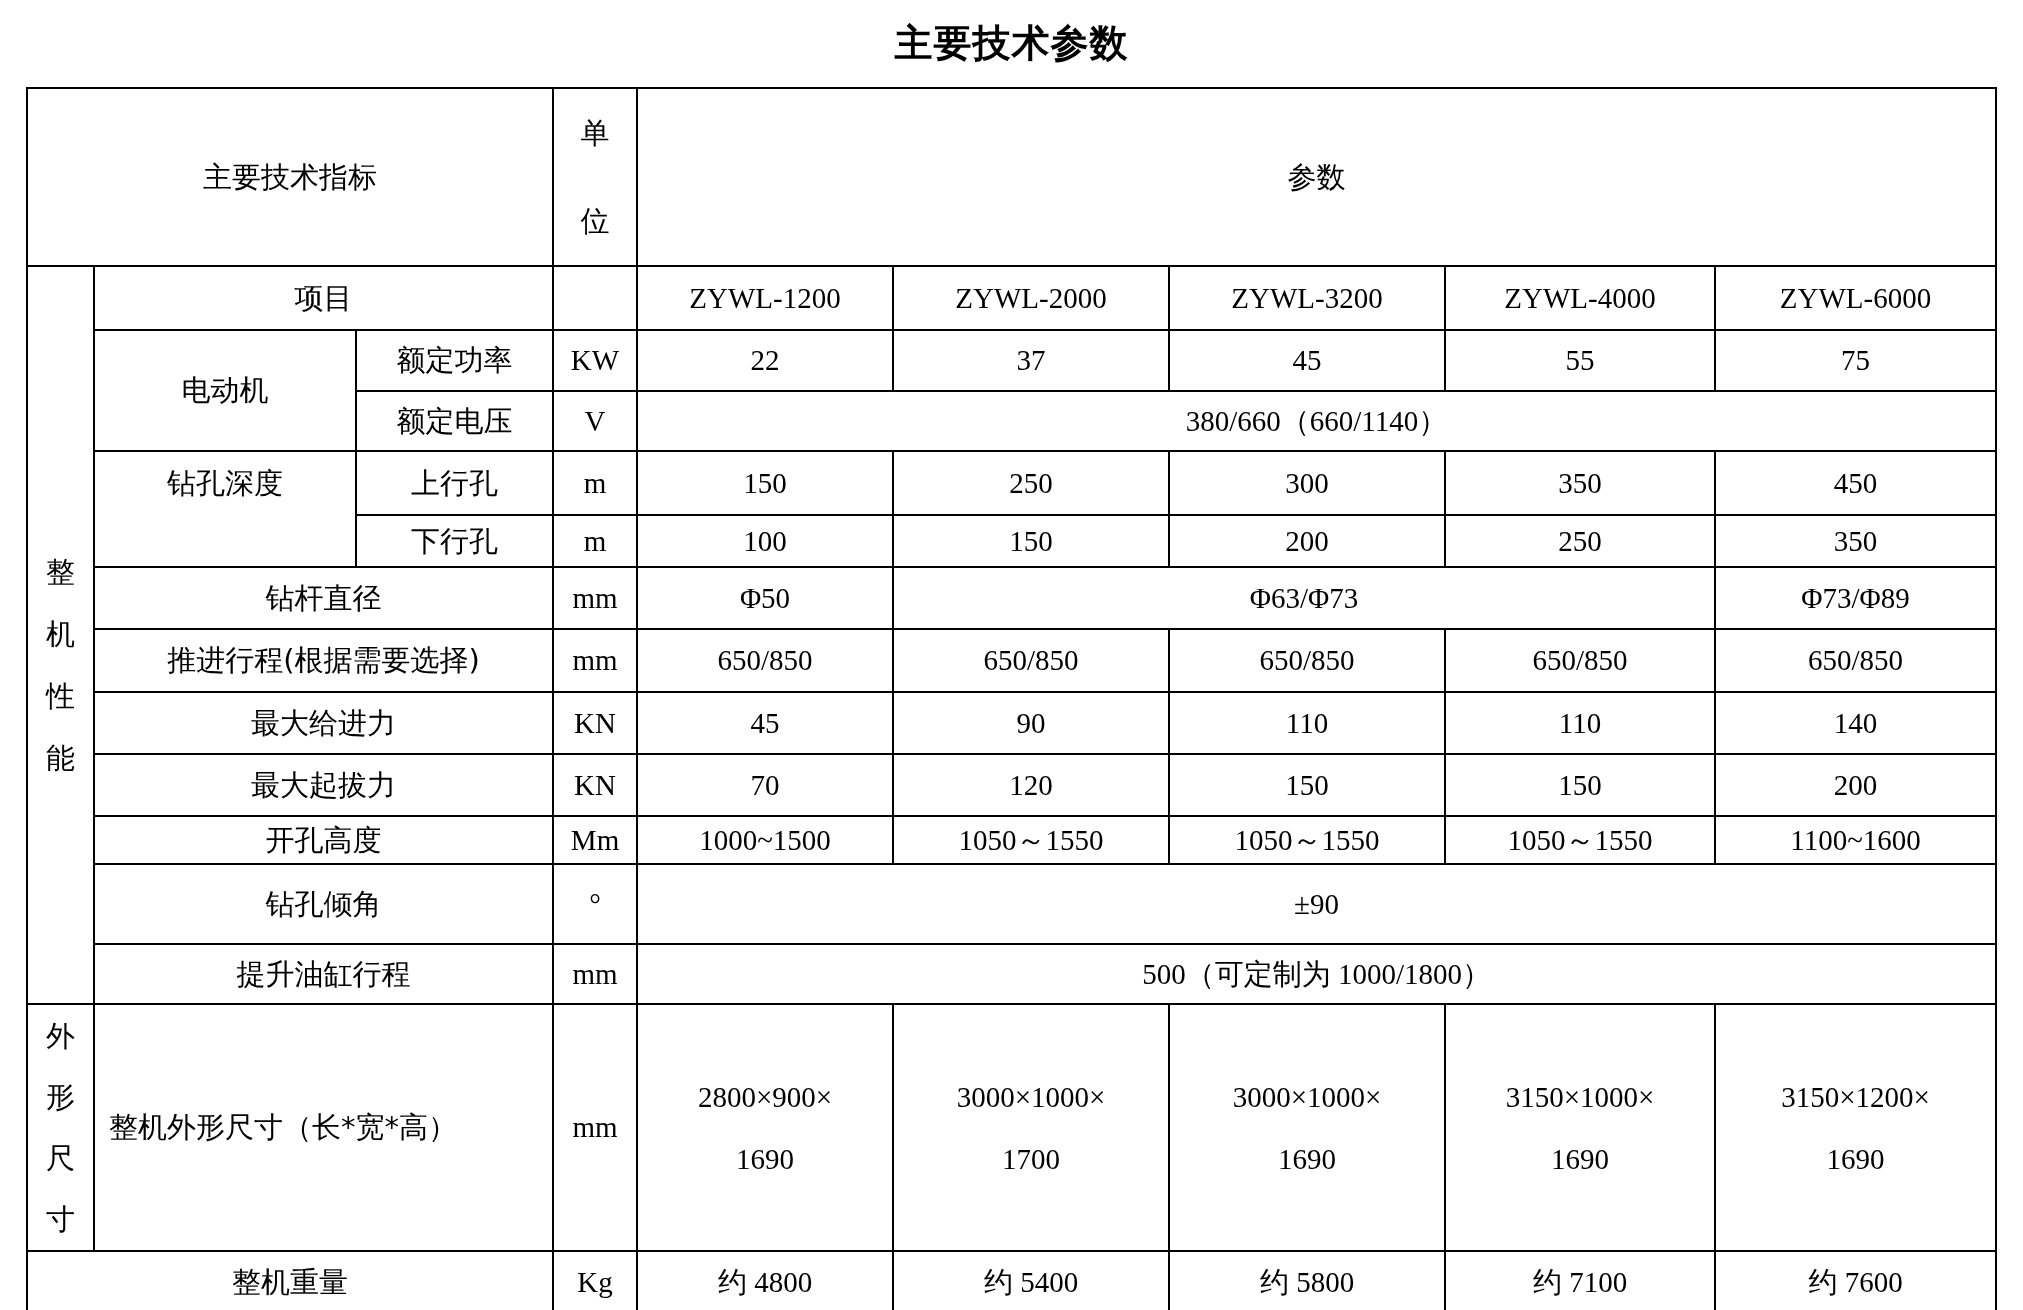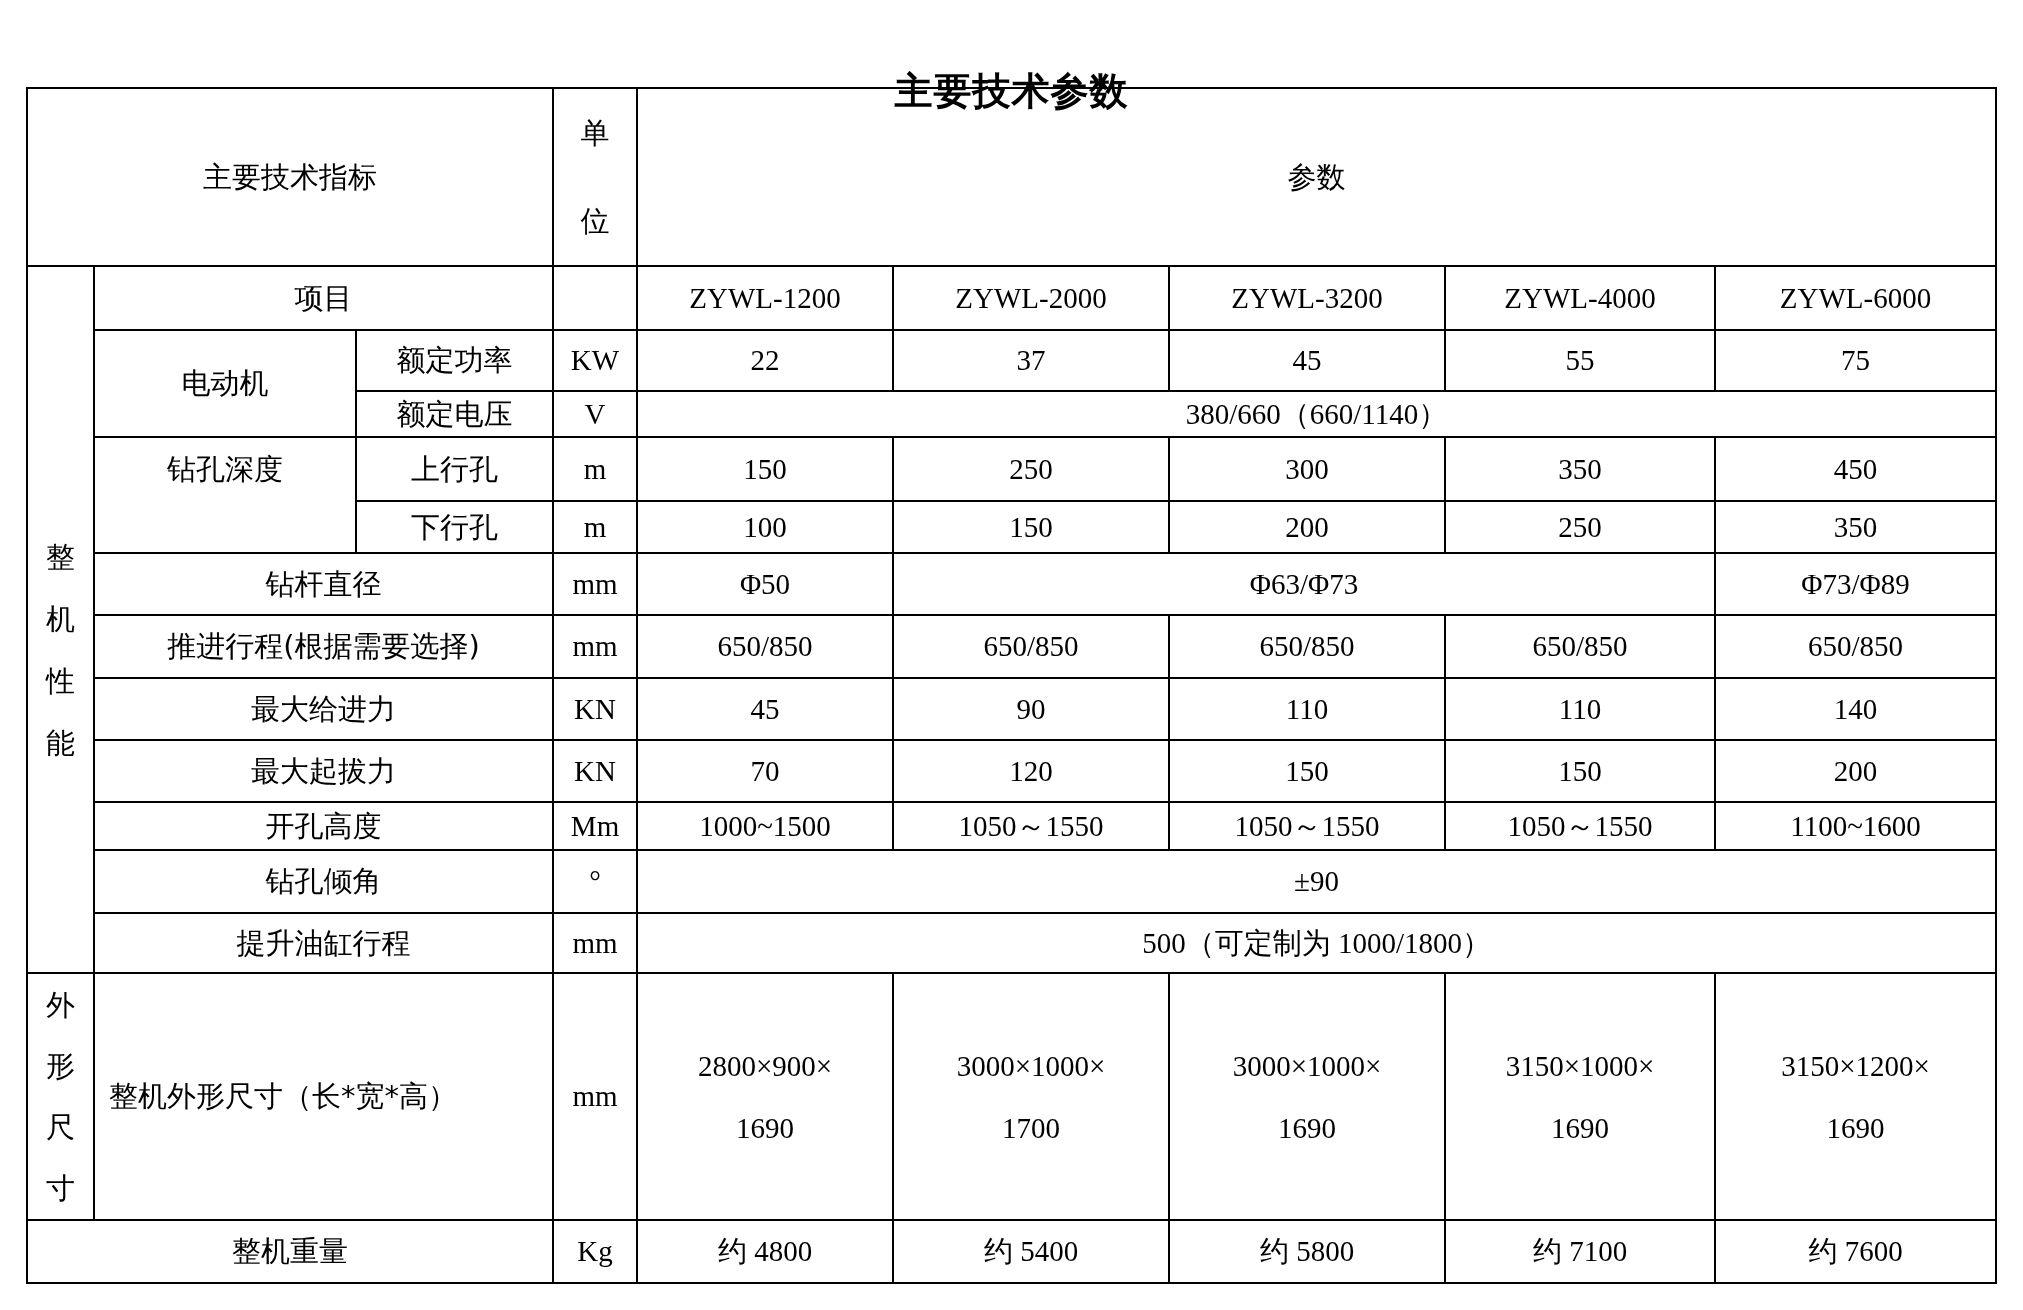--- a/index.html
+++ b/index.html
@@ -1,20 +1,20 @@
 <!DOCTYPE html>
 <html><head>
   <meta charset="utf-8">
   <style>
     html, body { margin: 0; padding: 0; background: #ffffff; }
     body { width: 2023px; height: 1310px; position: relative; overflow: hidden;
            font-family: "DejaVu Serif", "Liberation Serif", serif; color: #000; }
     .title { position: absolute; left: 0; width: 2023px; top: 18px; text-align: center;
              font-family: "DejaVu Sans", "Liberation Sans", sans-serif; font-weight: bold;
-             font-size: 38px; letter-spacing: 1px; margin-top: 48px; }
+             font-size: 38px; letter-spacing: 1px; }
     table.spec { position: absolute; left: 26px; top: 87px; border-collapse: collapse;
                  table-layout: fixed; width: 1969px; }
     table.spec td { border: 2px solid #000; padding: 0; text-align: center; vertical-align: middle;
                     font-size: 29px; line-height: 1.2; overflow: hidden; }
     .lbl { font-family: "DejaVu Sans", "Liberation Sans", sans-serif; font-size: 29px; }
     .num { font-family: "Liberation Serif", "DejaVu Serif", serif; font-size: 30px; }
     .vert { display: inline-block; width: 34px; font-family: "DejaVu Sans", "Liberation Sans", sans-serif; font-size: 29px; }
     .vert span { display: block; line-height: 62px; }
     .vert.dims span { line-height: 61px; }
     .unit-stack span { display: block; line-height: 88px; }
@@ -71,21 +71,21 @@
     <td rowspan="2" class="lbl">电动机</td>
     <td class="lbl">额定功率</td>
     <td class="num">KW</td>
     <td class="num">22</td>
     <td class="num">37</td>
     <td class="num">45</td>
     <td class="num">55</td>
     <td class="num">75</td>
   </tr>
 
-  <tr style="height:46px">
+  <tr style="height:60px">
     <td class="lbl">额定电压</td>
     <td class="num">V</td>
     <td colspan="5" class="num">380/660（660/1140）</td>
   </tr>
 
   <tr style="height:64px">
     <td rowspan="2" class="lbl" style="vertical-align:top;padding-top:14px">钻孔深度</td>
     <td class="lbl">上行孔</td>
     <td class="num">m</td>
     <td class="num">150</td>
@@ -146,21 +146,21 @@
   <tr style="height:48px">
     <td colspan="2" class="lbl">开孔高度</td>
     <td class="num">Mm</td>
     <td class="num">1000~1500</td>
     <td class="num">1050～1550</td>
     <td class="num">1050～1550</td>
     <td class="num">1050～1550</td>
     <td class="num">1100~1600</td>
   </tr>
 
-  <tr style="height:63px">
+  <tr style="height:80px">
     <td colspan="2" class="lbl">钻孔倾角</td>
     <td class="num">°</td>
     <td colspan="5" class="num">±90</td>
   </tr>
 
   <tr style="height:60px">
     <td colspan="2" class="lbl">提升油缸行程</td>
     <td class="num">mm</td>
     <td colspan="5" class="num">500（可定制为 1000/1800）</td>
   </tr>

